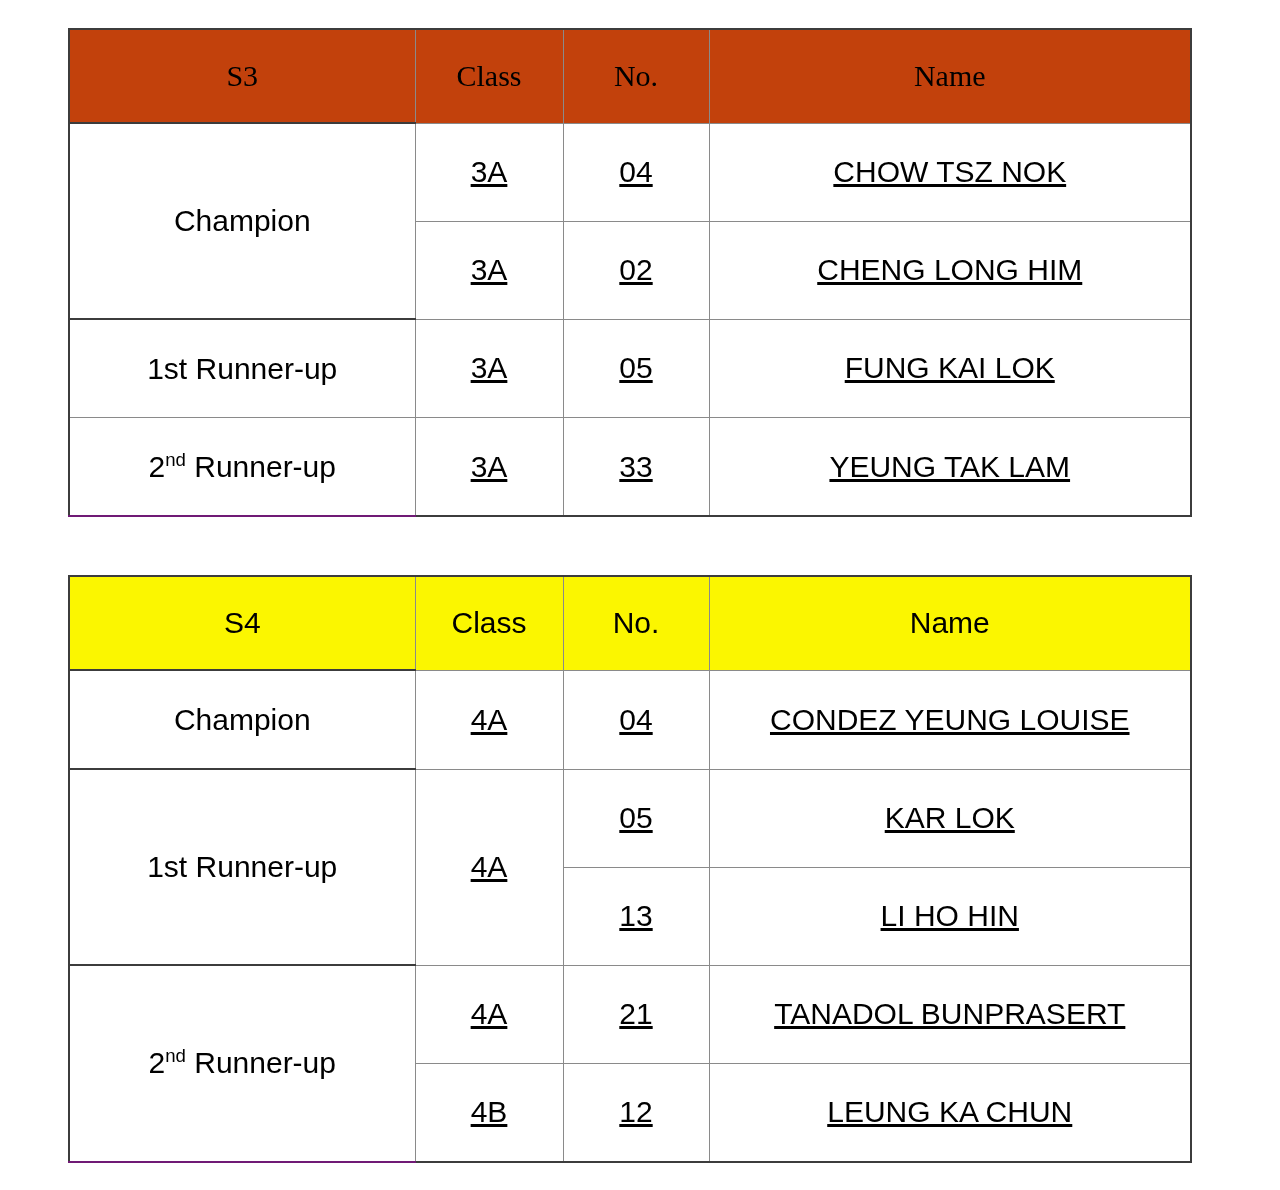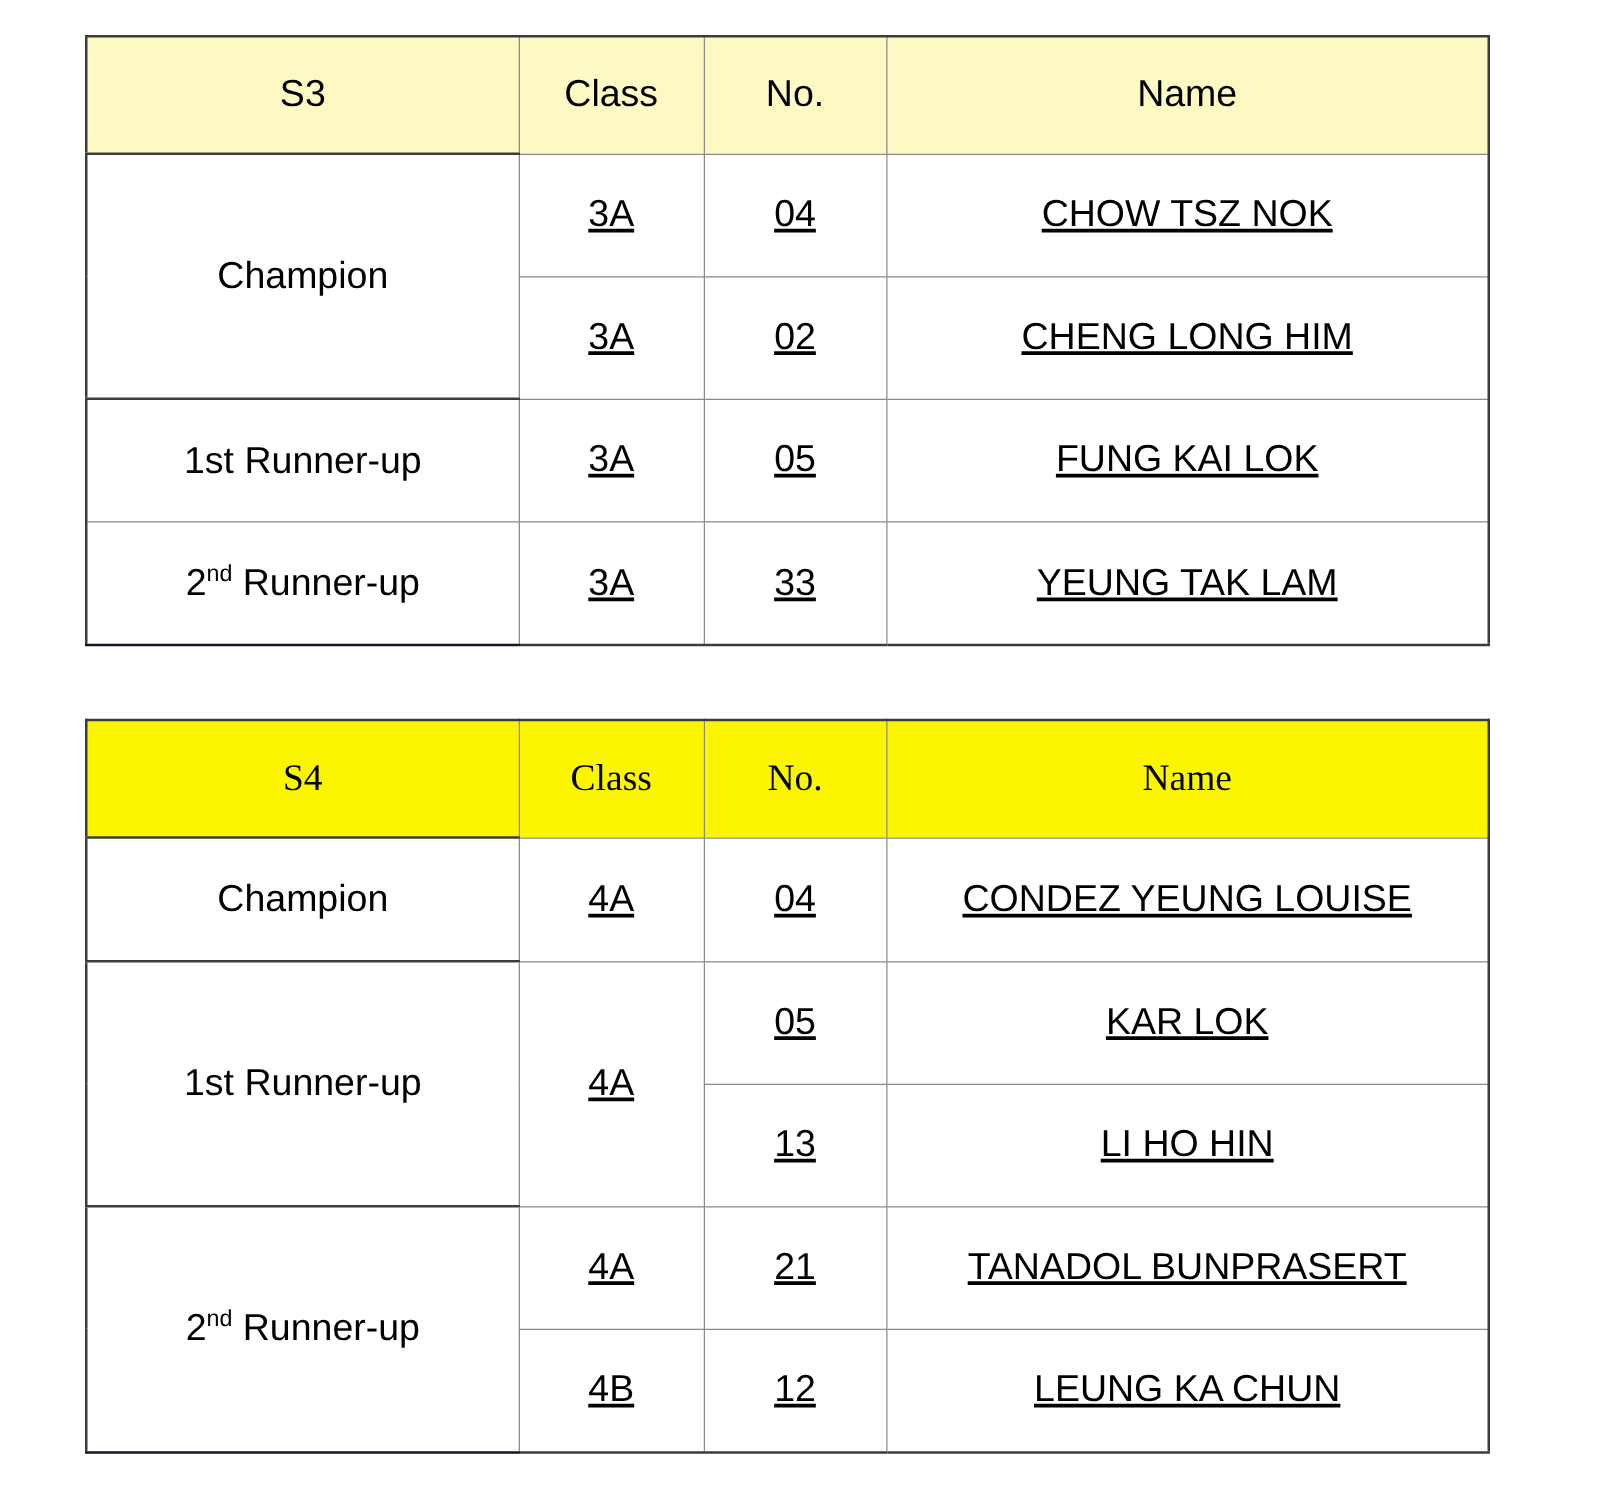--- a/index.html
+++ b/index.html
@@ -41,35 +41,35 @@
   col.c-class { width: 148px; }
   col.c-no    { width: 146px; }
   col.c-name  { width: 482px; }
 
   thead th {
     height: 92px;
     font-size: 34px;
     font-weight: bold;
     border-bottom: 2px solid #3c3c3c;
   }
-  .hdr-s3 { background: #fef9c3; }
-  .hdr-s4 { background: #fbf600; font-family: Liberation Serif, serif; }
+  .hdr-s3 { background: #c2410c; font-family: Liberation Serif, serif; }
+  .hdr-s4 { background: #fbf600; }
 
   tbody td {
     height: 97px;
     text-decoration: underline;
   }
   td.award {
     font-size: 32px;
     border-left: 2px solid #3c3c3c;
     border-right: 2px solid #3c3c3c;
     margin-top: 41px;
   }
   td.award.thick-top { border-top: 2px solid #3c3c3c; }
-  td.award.thick-bottom { border-bottom: 2px solid #0f172a; }
+  td.award.thick-bottom { border-bottom: 2px solid #701a75; }
   td.class-col, td.no-col {
     font-size: 32px;
   }
   td.name-col {
     font-size: 30px;
     border-right: 2px solid #3c3c3c;
   }
   tbody tr:last-child td {
     border-bottom: 2px solid #3c3c3c;
   }

